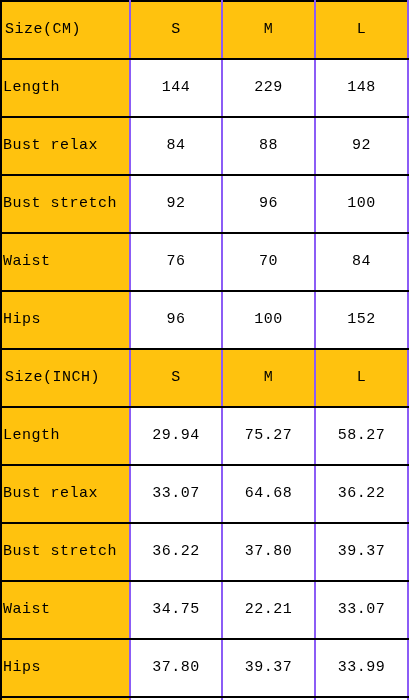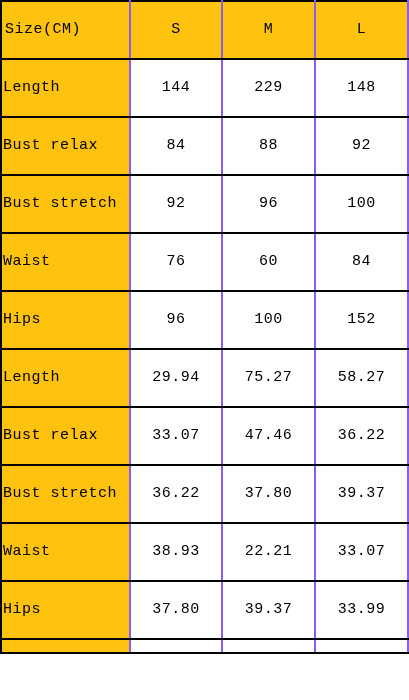--- a/index.html
+++ b/index.html
@@ -116,56 +116,62 @@
       <tr>
         <td class="label-cell">Bust stretch</td>
         <td class="value-cell">92</td>
         <td class="value-cell">96</td>
         <td class="value-cell">100</td>
       </tr>
 
       <tr>
         <td class="label-cell">Waist</td>
         <td class="value-cell">76</td>
-        <td class="value-cell">60</td>
+        <td class="value-cell">70</td>
         <td class="value-cell">84</td>
       </tr>
 
       <tr>
         <td class="label-cell">Hips</td>
         <td class="value-cell">96</td>
         <td class="value-cell">100</td>
         <td class="value-cell">152</td>
       </tr>
 
+      <tr class="header-row">
+        <td class="label-cell">Size(INCH)</td>
+        <td>S</td>
+        <td>M</td>
+        <td>L</td>
+      </tr>
 
       <tr>
         <td class="label-cell">Length</td>
         <td class="value-cell">29.94</td>
         <td class="value-cell">75.27</td>
         <td class="value-cell">58.27</td>
       </tr>
 
       <tr>
         <td class="label-cell">Bust relax</td>
         <td class="value-cell">33.07</td>
-        <td class="value-cell">47.46</td>
+        <td class="value-cell">64.68</td>
         <td class="value-cell">36.22</td>
       </tr>
 
       <tr>
         <td class="label-cell">Bust stretch</td>
         <td class="value-cell">36.22</td>
         <td class="value-cell">37.80</td>
         <td class="value-cell">39.37</td>
       </tr>
 
       <tr>
         <td class="label-cell">Waist</td>
-        <td class="value-cell">38.93</td>
+        <td class="value-cell">34.75</td>
         <td class="value-cell">22.21</td>
         <td class="value-cell">33.07</td>
       </tr>
 
       <tr>
         <td class="label-cell">Hips</td>
         <td class="value-cell">37.80</td>
         <td class="value-cell">39.37</td>
         <td class="value-cell">33.99</td>
       </tr>

